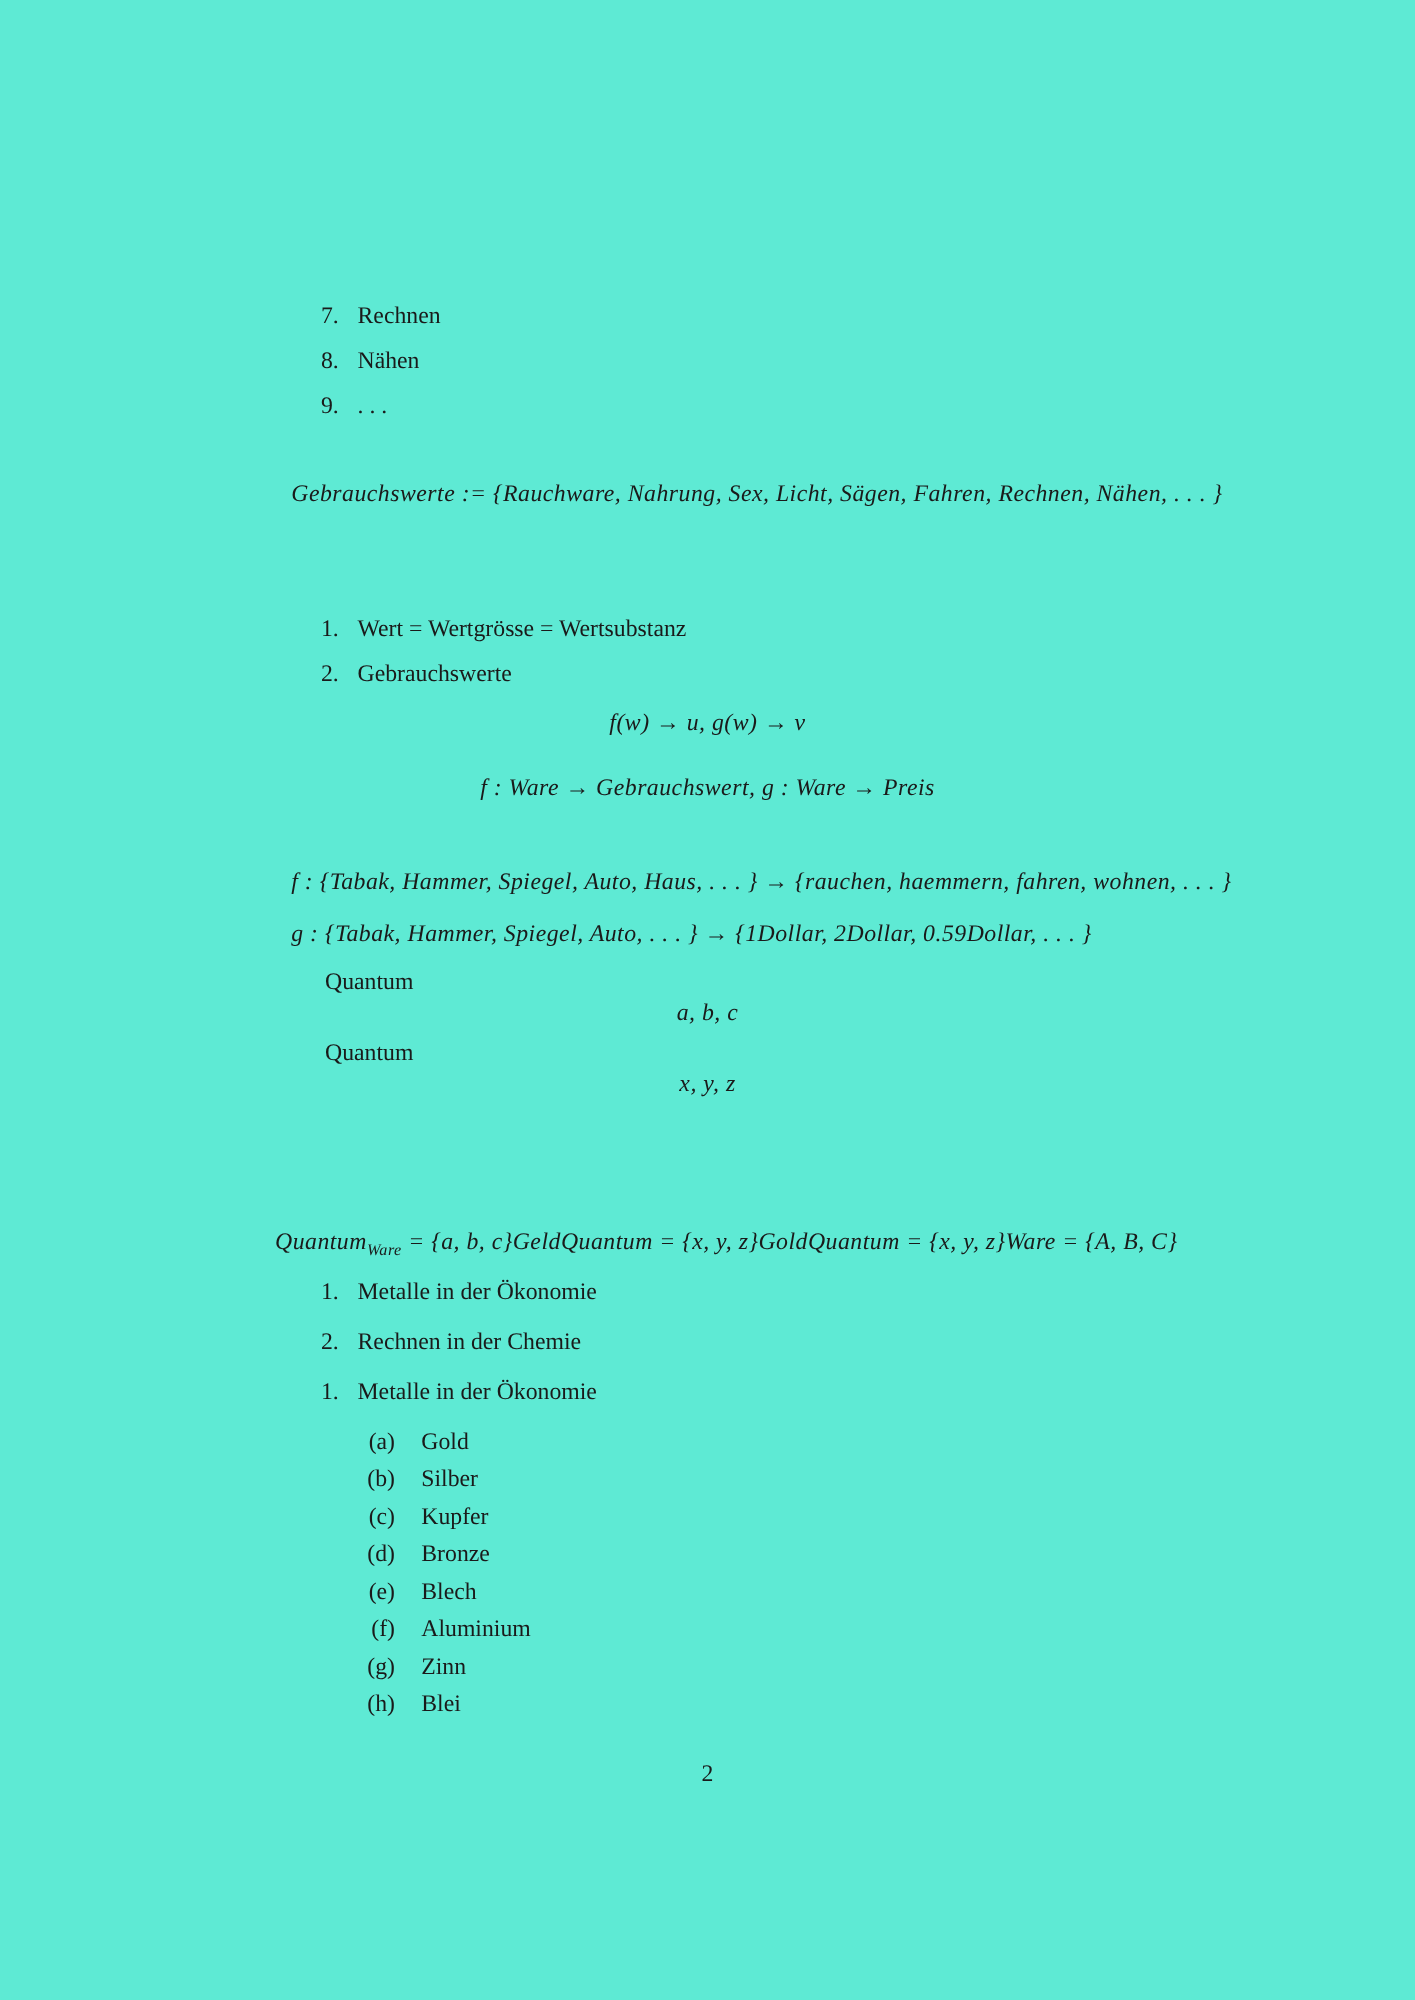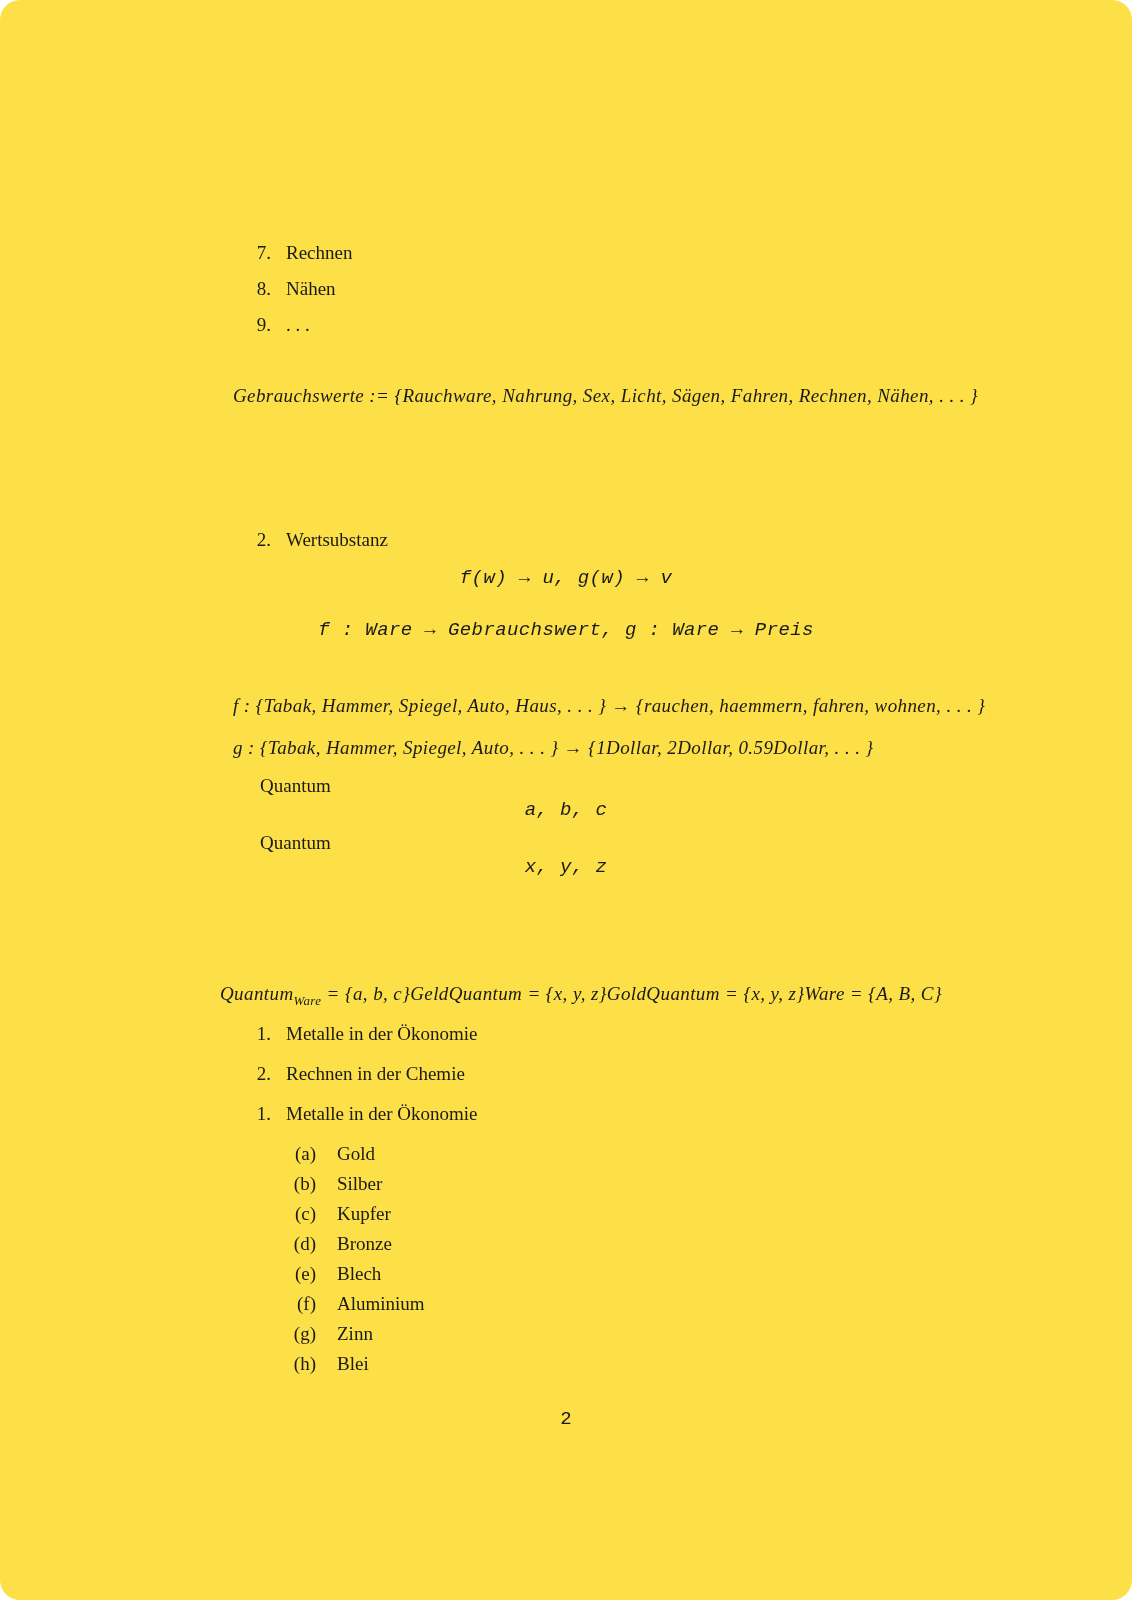--- a/index.html
+++ b/index.html
@@ -1,28 +1,27 @@
 <!DOCTYPE html>
 <html><head>
 <meta charset="utf-8">
 <style>
   html, body { margin: 0; padding: 0; background: #ffffff; }
   .page {
     position: relative;
     width: 1132px;
     height: 1600px;
-    background: #fde047;
+    background: #5eead4;
     color: #1a1a1a;
     font-family: "Liberation Serif", "DejaVu Serif", serif;
     font-size: 19px;
     overflow: hidden;
-    border-radius: 20px;
   }
   .abs { position: absolute; line-height: 1.25; white-space: nowrap; }
-  .centered { left: 0; width: 1132px; text-align: center; font-family: Liberation Mono, monospace; }
+  .centered { left: 0; width: 1132px; text-align: center; }
   .eq { font-style: italic; letter-spacing: 0.4px; }
   .li-label { display: inline-block; width: 38px; text-align: right; }
   .li-text  { margin-left: 15px; }
   .sub-label { display: inline-block; width: 28px; text-align: right; }
   .sub-text  { margin-left: 21px; }
   sub.math-sub { font-size: 0.68em; font-style: italic; }
 </style>
 </head>
 <body>
 
@@ -34,22 +33,25 @@
   <div class="abs" style="top:277px; left:233px;">
     <span class="li-label">8.</span><span class="li-text">Nähen</span>
   </div>
   <div class="abs" style="top:313px; left:233px;">
     <span class="li-label">9.</span><span class="li-text">. . .</span>
   </div>
 
   <div class="abs eq" style="top:384px; left:233px;">Gebrauchswerte := {Rauchware, Nahrung, Sex, Licht, Sägen, Fahren, Rechnen, Nähen, . . . }</div>
 
 
+  <div class="abs" style="top:492px; left:233px;">
+    <span class="li-label">1.</span><span class="li-text">Wert = Wertgrösse = Wertsubstanz</span>
+  </div>
   <div class="abs" style="top:528px; left:233px;">
-    <span class="li-label">2.</span><span class="li-text">Wertsubstanz</span>
+    <span class="li-label">2.</span><span class="li-text">Gebrauchswerte</span>
   </div>
 
   <div class="abs eq centered" style="top:567px;">f(w) → u, g(w) → v</div>
   <div class="abs eq centered" style="top:619px;">f : Ware → Gebrauchswert, g : Ware → Preis</div>
 
   <div class="abs eq" style="top:694px; left:233px;">f : {Tabak, Hammer, Spiegel, Auto, Haus, . . . } → {rauchen, haemmern, fahren, wohnen, . . . }</div>
   <div class="abs eq" style="top:736px; left:233px;">g : {Tabak, Hammer, Spiegel, Auto, . . . } → {1Dollar, 2Dollar, 0.59Dollar, . . . }</div>
 
   <div class="abs" style="top:774px; left:260px;">Quantum</div>
   <div class="abs eq centered" style="top:799px;">a, b, c</div>

